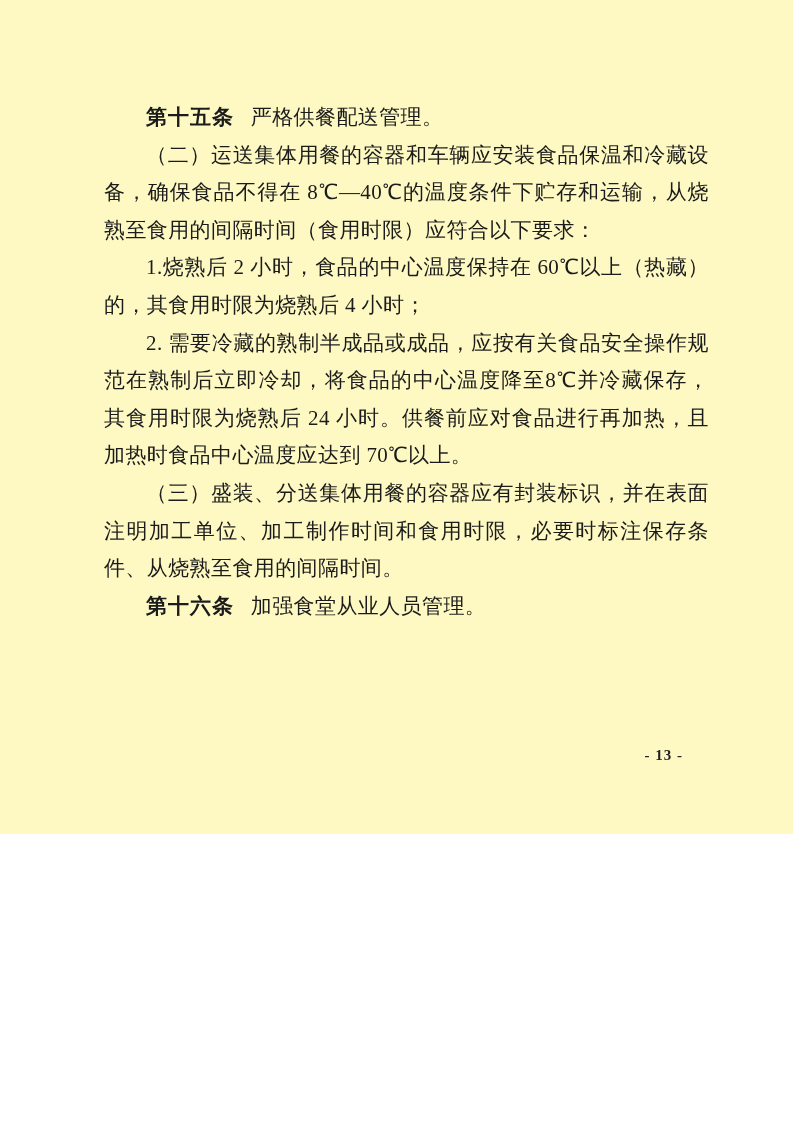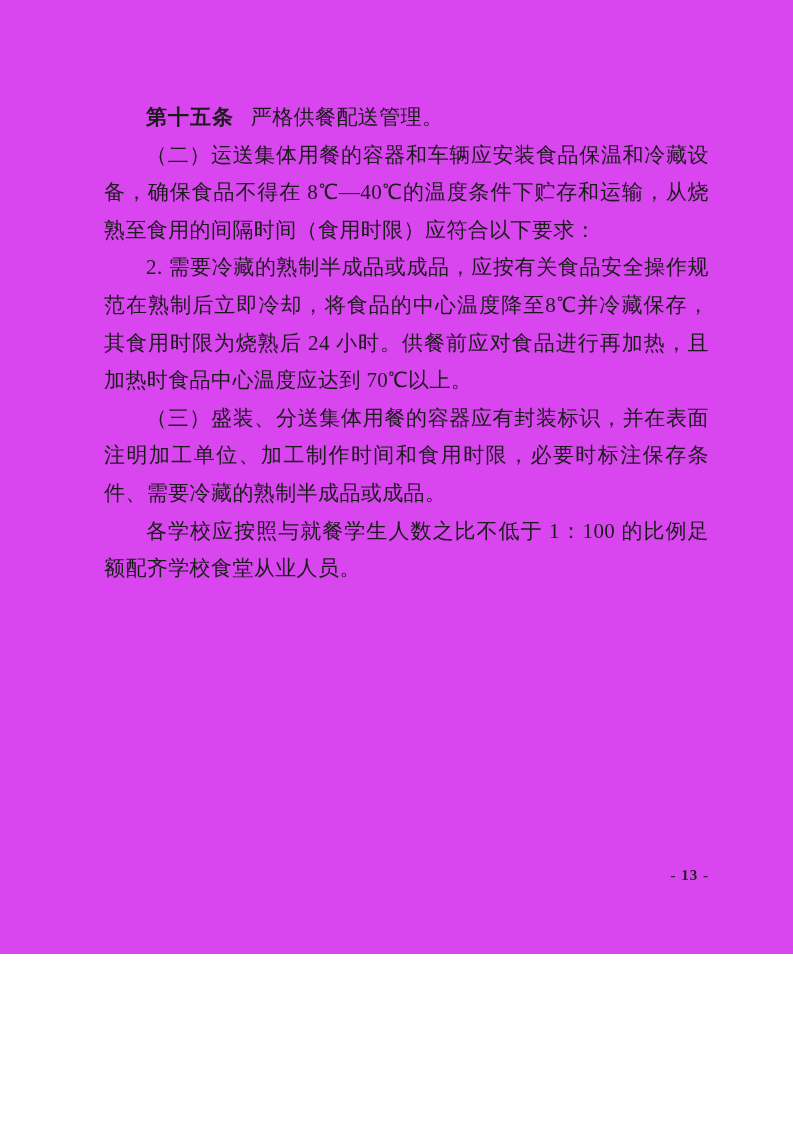--- a/index.html
+++ b/index.html
@@ -3,22 +3,22 @@
 <meta charset="utf-8">
 <style>
   html, body {
     margin: 0;
     padding: 0;
     background: #ffffff;
   }
   .page {
     position: relative;
     width: 793px;
-    height: 954px;
-    background: #d946ef;
+    height: 834px;
+    background: #fef9c3;
     overflow: hidden;
     font-family: "Liberation Serif", serif;
   }
   .text-block {
     position: absolute;
     left: 104px;
     top: 99px;
     width: 605px;
     font-size: 21px;
     line-height: 37.6px;
@@ -32,21 +32,21 @@
     padding: 0;
     text-indent: 2em;
   }
   .term {
     font-weight: bold;
     margin-right: 0.8em;
     letter-spacing: 1px;
   }
   .page-number {
     position: absolute;
-    right: 84px;
+    right: 110px;
     bottom: 70px;
     font-size: 15px;
     font-weight: bold;
     letter-spacing: 1px;
     color: #222222;
     font-family: "Liberation Serif", serif;
   }
 </style>
 </head>
 <body>
@@ -54,25 +54,28 @@
 <div class="page">
   <div class="text-block">
 
     <p>
       <span class="term">第十五条</span><span>严格供餐配送管理。</span>
     </p>
 
 
     <p>（二）运送集体用餐的容器和车辆应安装食品保温和冷藏设备，确保食品不得在 8℃—40℃的温度条件下贮存和运输，从烧熟至食用的间隔时间（食用时限）应符合以下要求：</p>
 
+    <p>1.烧熟后 2 小时，食品的中心温度保持在 60℃以上（热藏）的，其食用时限为烧熟后 4 小时；</p>
 
     <p>2. 需要冷藏的熟制半成品或成品，应按有关食品安全操作规范在熟制后立即冷却，将食品的中心温度降至8℃并冷藏保存，其食用时限为烧熟后 24 小时。供餐前应对食品进行再加热，且加热时食品中心温度应达到 70℃以上。</p>
 
-    <p>（三）盛装、分送集体用餐的容器应有封装标识，并在表面注明加工单位、加工制作时间和食用时限，必要时标注保存条件、需要冷藏的熟制半成品或成品。</p>
+    <p>（三）盛装、分送集体用餐的容器应有封装标识，并在表面注明加工单位、加工制作时间和食用时限，必要时标注保存条件、从烧熟至食用的间隔时间。</p>
 
 
+    <p>
+      <span class="term">第十六条</span><span>加强食堂从业人员管理。</span>
+    </p>
 
-    <p>各学校应按照与就餐学生人数之比不低于 1：100 的比例足额配齐学校食堂从业人员。</p>
 
   </div>
 
   <div class="page-number">- 13 -</div>
 </div>
 
 </body></html>

